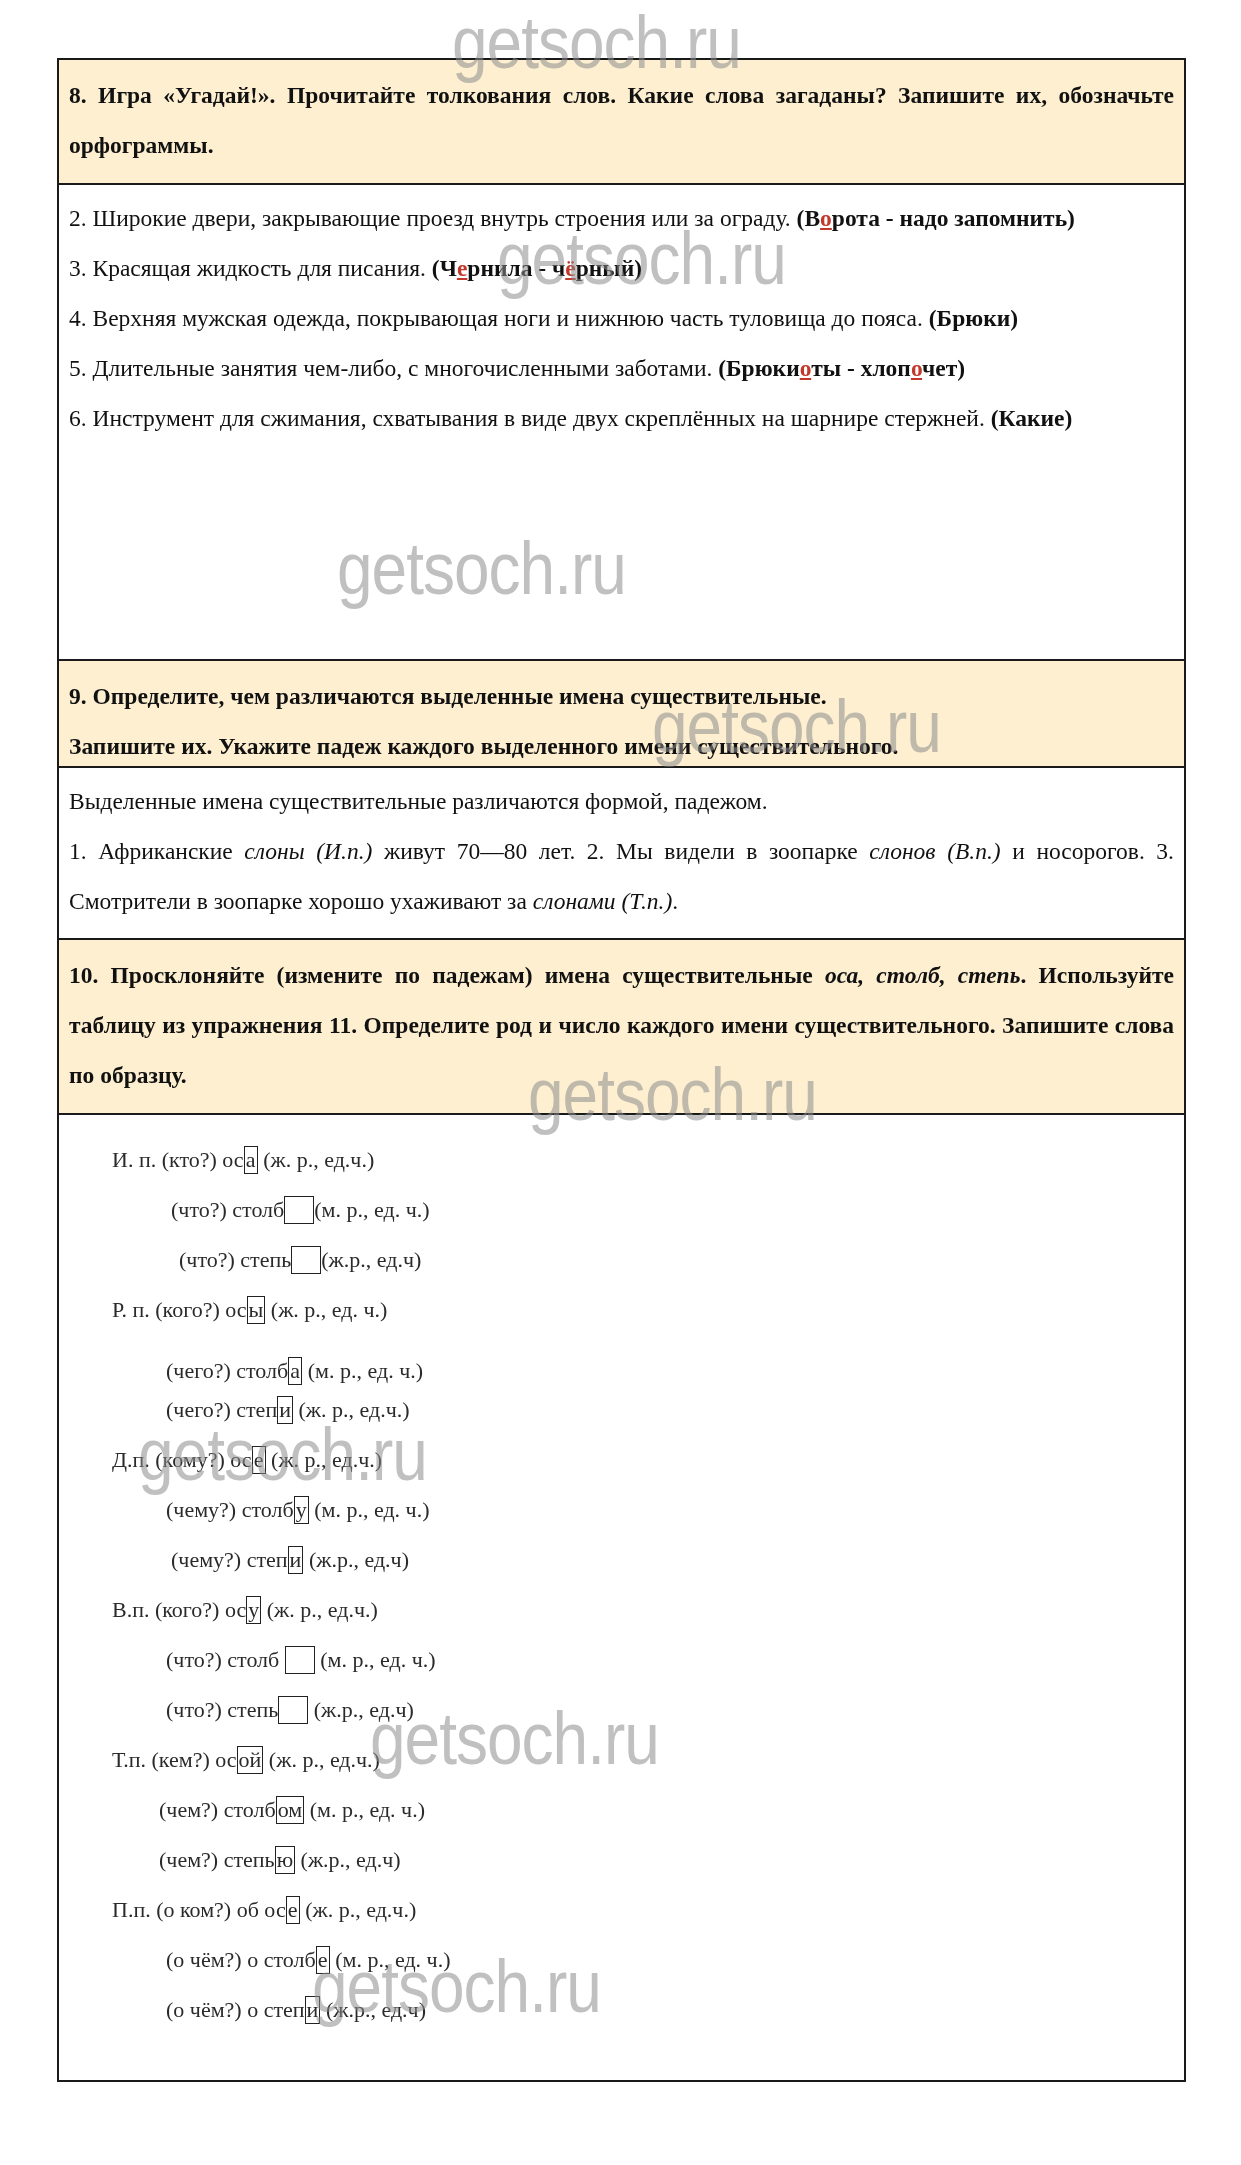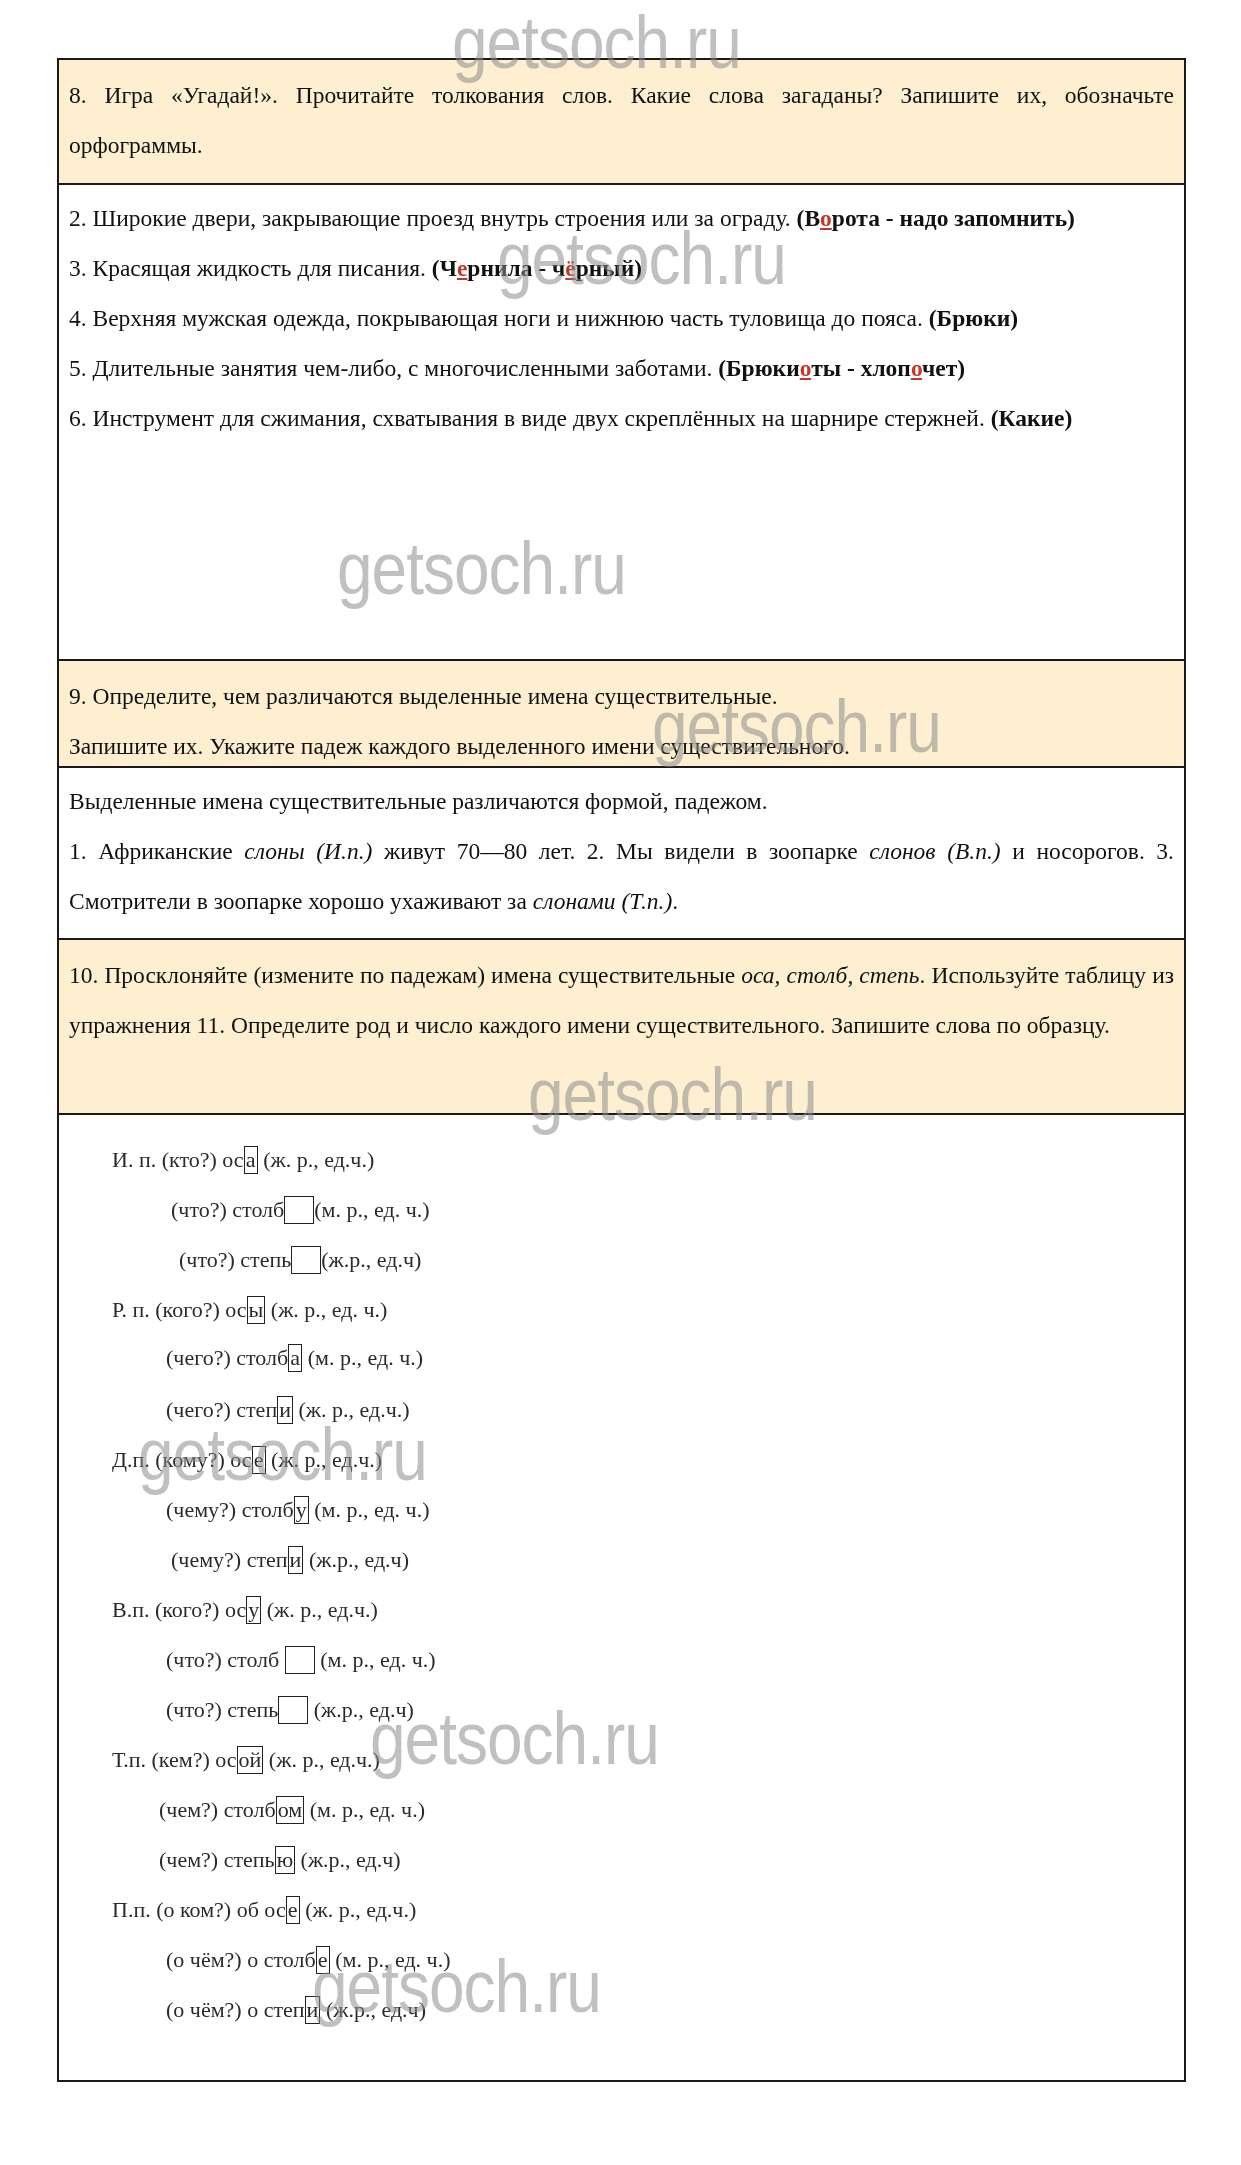--- a/index.html
+++ b/index.html
@@ -8,21 +8,21 @@
     font-family: "Liberation Serif", "DejaVu Serif", serif;
     color: #111111;
   }
   .sheet {
     position: absolute; left: 57px; top: 58px; width: 1129px;
     border: 2px solid #1a1a1a; box-sizing: border-box;
   }
   .hdr {
     background: #fdefd0; border-bottom: 2px solid #1a1a1a;
     padding: 10px 10px 10px 10px; box-sizing: border-box;
-    font-weight: normal; font-size: 23.5px; line-height: 50px; text-align: justify;
+    font-weight: bold; font-size: 23.5px; line-height: 50px; text-align: justify;
   }
   .body {
     background: #ffffff; border-bottom: 2px solid #1a1a1a;
     padding: 8px 10px 8px 10px; box-sizing: border-box;
     font-size: 23.5px; line-height: 50px; text-align: justify;
   }
   .body.last { border-bottom: none; }
   .row { display: block; }
   b { font-weight: bold; }
   i { font-style: italic; }
@@ -78,21 +78,21 @@
 
   <div class="hdr" style="height:175px;">
     <span>10. Просклоняйте (измените по падежам) имена существительные </span><i>оса, столб, степь</i><span>. Используйте таблицу из упражнения 11. Определите род и число каждого имени существительного. Запишите слова по образцу.</span>
   </div>
   <div class="body last decl">
     <div class="dline" style="left:53px; top:30px;"><span>И. п. (кто?) </span><span>ос</span><span class="box">а</span><span> (ж. р., ед.ч.)</span></div>
     <div class="dline" style="left:112px; top:80px;"><span>(что?)  </span><span>столб</span><span class="box empty"></span><span>(м. р., ед. ч.)</span></div>
     <div class="dline" style="left:120px; top:130px;"><span>(что?) </span><span>степь</span><span class="box empty"></span><span>(ж.р., ед.ч)</span></div>
 
     <div class="dline" style="left:53px; top:180px;"><span>Р. п. (кого?) </span><span>ос</span><span class="box">ы</span><span> (ж. р., ед. ч.)</span></div>
-    <div class="dline" style="left:107px; top:228px;"><span>(чего?) </span><span>столб</span><span class="box">а</span><span> (м. р., ед. ч.)</span></div>
+    <div class="dline" style="left:107px; top:241px;"><span>(чего?) </span><span>столб</span><span class="box">а</span><span> (м. р., ед. ч.)</span></div>
     <div class="dline" style="left:107px; top:280px;"><span>(чего?) </span><span>степ</span><span class="box">и</span><span>  (ж. р., ед.ч.)</span></div>
 
     <div class="dline" style="left:53px; top:330px;"><span>Д.п. (кому?) </span><span>ос</span><span class="box">е</span><span> (ж. р., ед.ч.)</span></div>
     <div class="dline" style="left:107px; top:380px;"><span>(чему?) </span><span>столб</span><span class="box">у</span><span> (м. р., ед. ч.)</span></div>
     <div class="dline" style="left:112px; top:430px;"><span>(чему?) </span><span>степ</span><span class="box">и</span><span> (ж.р., ед.ч)</span></div>
 
     <div class="dline" style="left:53px; top:480px;"><span>В.п. (кого?) </span><span>ос</span><span class="box">у</span><span> (ж. р., ед.ч.)</span></div>
     <div class="dline" style="left:107px; top:530px;"><span>(что?) </span><span>столб </span><span class="box empty"></span><span> (м. р., ед. ч.)</span></div>
     <div class="dline" style="left:107px; top:580px;"><span>(что?) </span><span>степь</span><span class="box empty"></span><span> (ж.р., ед.ч)</span></div>
 

